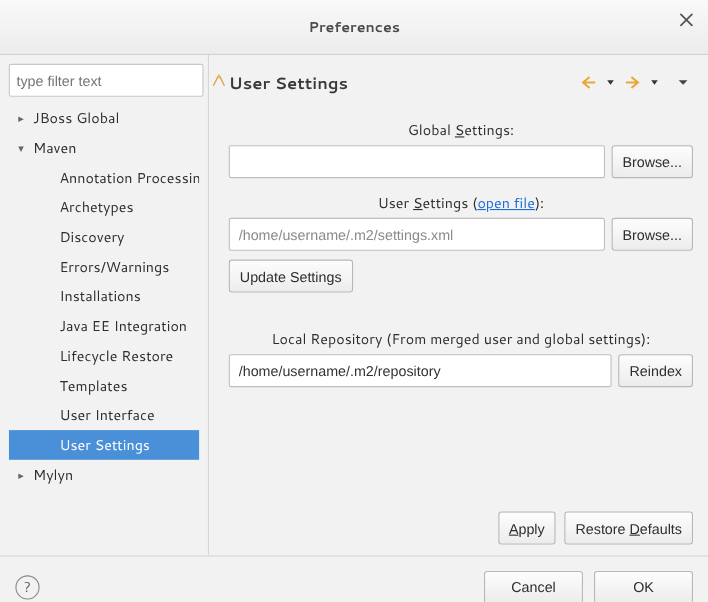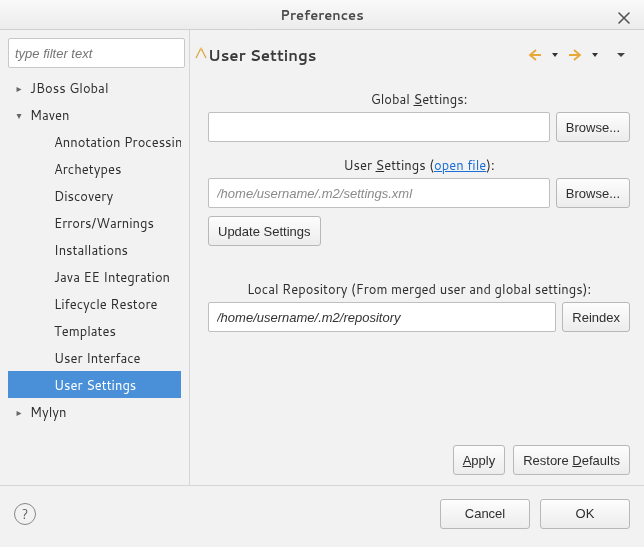--- a/index.html
+++ b/index.html
@@ -1,44 +1,44 @@
 <!DOCTYPE html>
 <html><head>
 <meta charset="utf-8">
 <style>
   * { box-sizing: border-box; margin: 0; padding: 0; }
   body { font-family: "Cantarell", "Segoe UI", sans-serif; font-size: 13px; color: #2e2e2e; background: #f2f2f2; width: 644px; height: 547px; overflow: hidden; }
-  .titlebar { height: 30px; display: flex; align-items: center; justify-content: center; position: relative; background: linear-gradient(#f9f9f9,#ececec); border-bottom: 1px solid #d0d0d0; }
+  .titlebar { height: 50px; display: flex; align-items: center; justify-content: center; position: relative; background: linear-gradient(#f9f9f9,#ececec); border-bottom: 1px solid #d0d0d0; }
   .titlebar .title { font-weight: 600; color: #4a4a4a; }
   .titlebar .close { position: absolute; right: 10px; top: 8px; width: 20px; height: 20px; display: flex; align-items: center; justify-content: center; color: #555; cursor: pointer; }
   .content { display: flex; height: calc(100% - 36px - 56px); }
   .sidebar { width: 190px; border-right: 1px solid #d6d6d6; padding: 8px 4px 8px 8px; display: flex; flex-direction: column; }
   .filter-row { display: flex; align-items: center; border: 1px solid #c8c8c8; border-radius: 2px; background: #fff; padding: 2px 6px; height: 30px; margin-bottom: 6px; }
-  .filter-row input { flex: 1; border: none; outline: none; font-size: 13px; color: #7f1d1d; font-style: italic; background: transparent; }
+  .filter-row input { flex: 1; border: none; outline: none; font-size: 13px; color: #7f1d1d; background: transparent; }
   .filter-row .clear { width: 16px; height: 16px; }
   .tree-wrap { flex: 1; position: relative; overflow: hidden; }
   .tree { position: absolute; inset: 0; overflow-y: auto; padding-right: 4px; }
   .tree::-webkit-scrollbar { width: 8px; }
   .tree::-webkit-scrollbar-thumb { background: #c0c0c0; border-radius: 4px; }
   .tree ul { list-style: none; }
   .node { display: flex; align-items: center; height: 27px; padding-left: 6px; cursor: pointer; white-space: nowrap; overflow: hidden; }
   .node .exp { width: 14px; height: 14px; margin-right: 4px; display: flex; align-items: center; justify-content: center; color: #666; font-size: 10px; }
   .node.depth1 { padding-left: 22px; }
   .node.depth1 .exp { margin-left: -18px; }
   .node.depth2 { padding-left: 46px; }
   .node.selected { background: #4a90d9; color: #fff; }
   .main { flex: 1; padding: 10px 14px 10px 18px; display: flex; flex-direction: column; }
   .heading-row { display: flex; align-items: center; justify-content: space-between; height: 30px; margin-bottom: 14px; }
   .heading-row h1 { font-size: 15px; font-weight: 600; color: #3a3a3a; }
   .nav-icons { display: flex; align-items: center; gap: 2px; }
   .nav-icons span { display: inline-flex; align-items: center; justify-content: center; width: 18px; height: 18px; }
   .section-label { margin-top: 6px; margin-bottom: 4px; color: #2e2e2e; text-align: center; }
   .underline { text-decoration: underline; }
   .row { display: flex; gap: 6px; align-items: center; margin-bottom: 8px; }
-  .row input[type="text"] { flex: 1; height: 30px; padding: 0 8px; border: 1px solid #bfbfbf; border-radius: 2px; background: #fff; font-size: 13px; color: #333; font-style: italic; }
+  .row input[type="text"] { flex: 1; height: 30px; padding: 0 8px; border: 1px solid #bfbfbf; border-radius: 2px; background: #fff; font-size: 13px; color: #333; }
   .row input[readonly] { color: #8a8a8a; }
   button.std { height: 30px; padding: 0 9px; border: 1px solid #b8b8b8; border-radius: 3px; background: linear-gradient(#fdfdfd,#ececec); font-size: 13px; color: #2e2e2e; cursor: pointer; }
   a.link { color: #1a6fd4; text-decoration: underline; cursor: pointer; margin-top: 36px; }
   .grow { flex: 1; }
   .bottom-buttons-right { display: flex; gap: 8px; justify-content: flex-end; margin-top: 10px; }
   .footer { height: 56px; border-top: 1px solid #d6d6d6; display: flex; align-items: center; padding: 0 14px; gap: 10px; }
   .footer .help { width: 22px; height: 22px; border: 1.5px solid #888; border-radius: 50%; display: flex; align-items: center; justify-content: center; color: #666; font-size: 13px; cursor: pointer; }
   .footer .spacer { flex: 1; }
   .footer button.std { min-width: 90px; }
   svg { display: block; }

